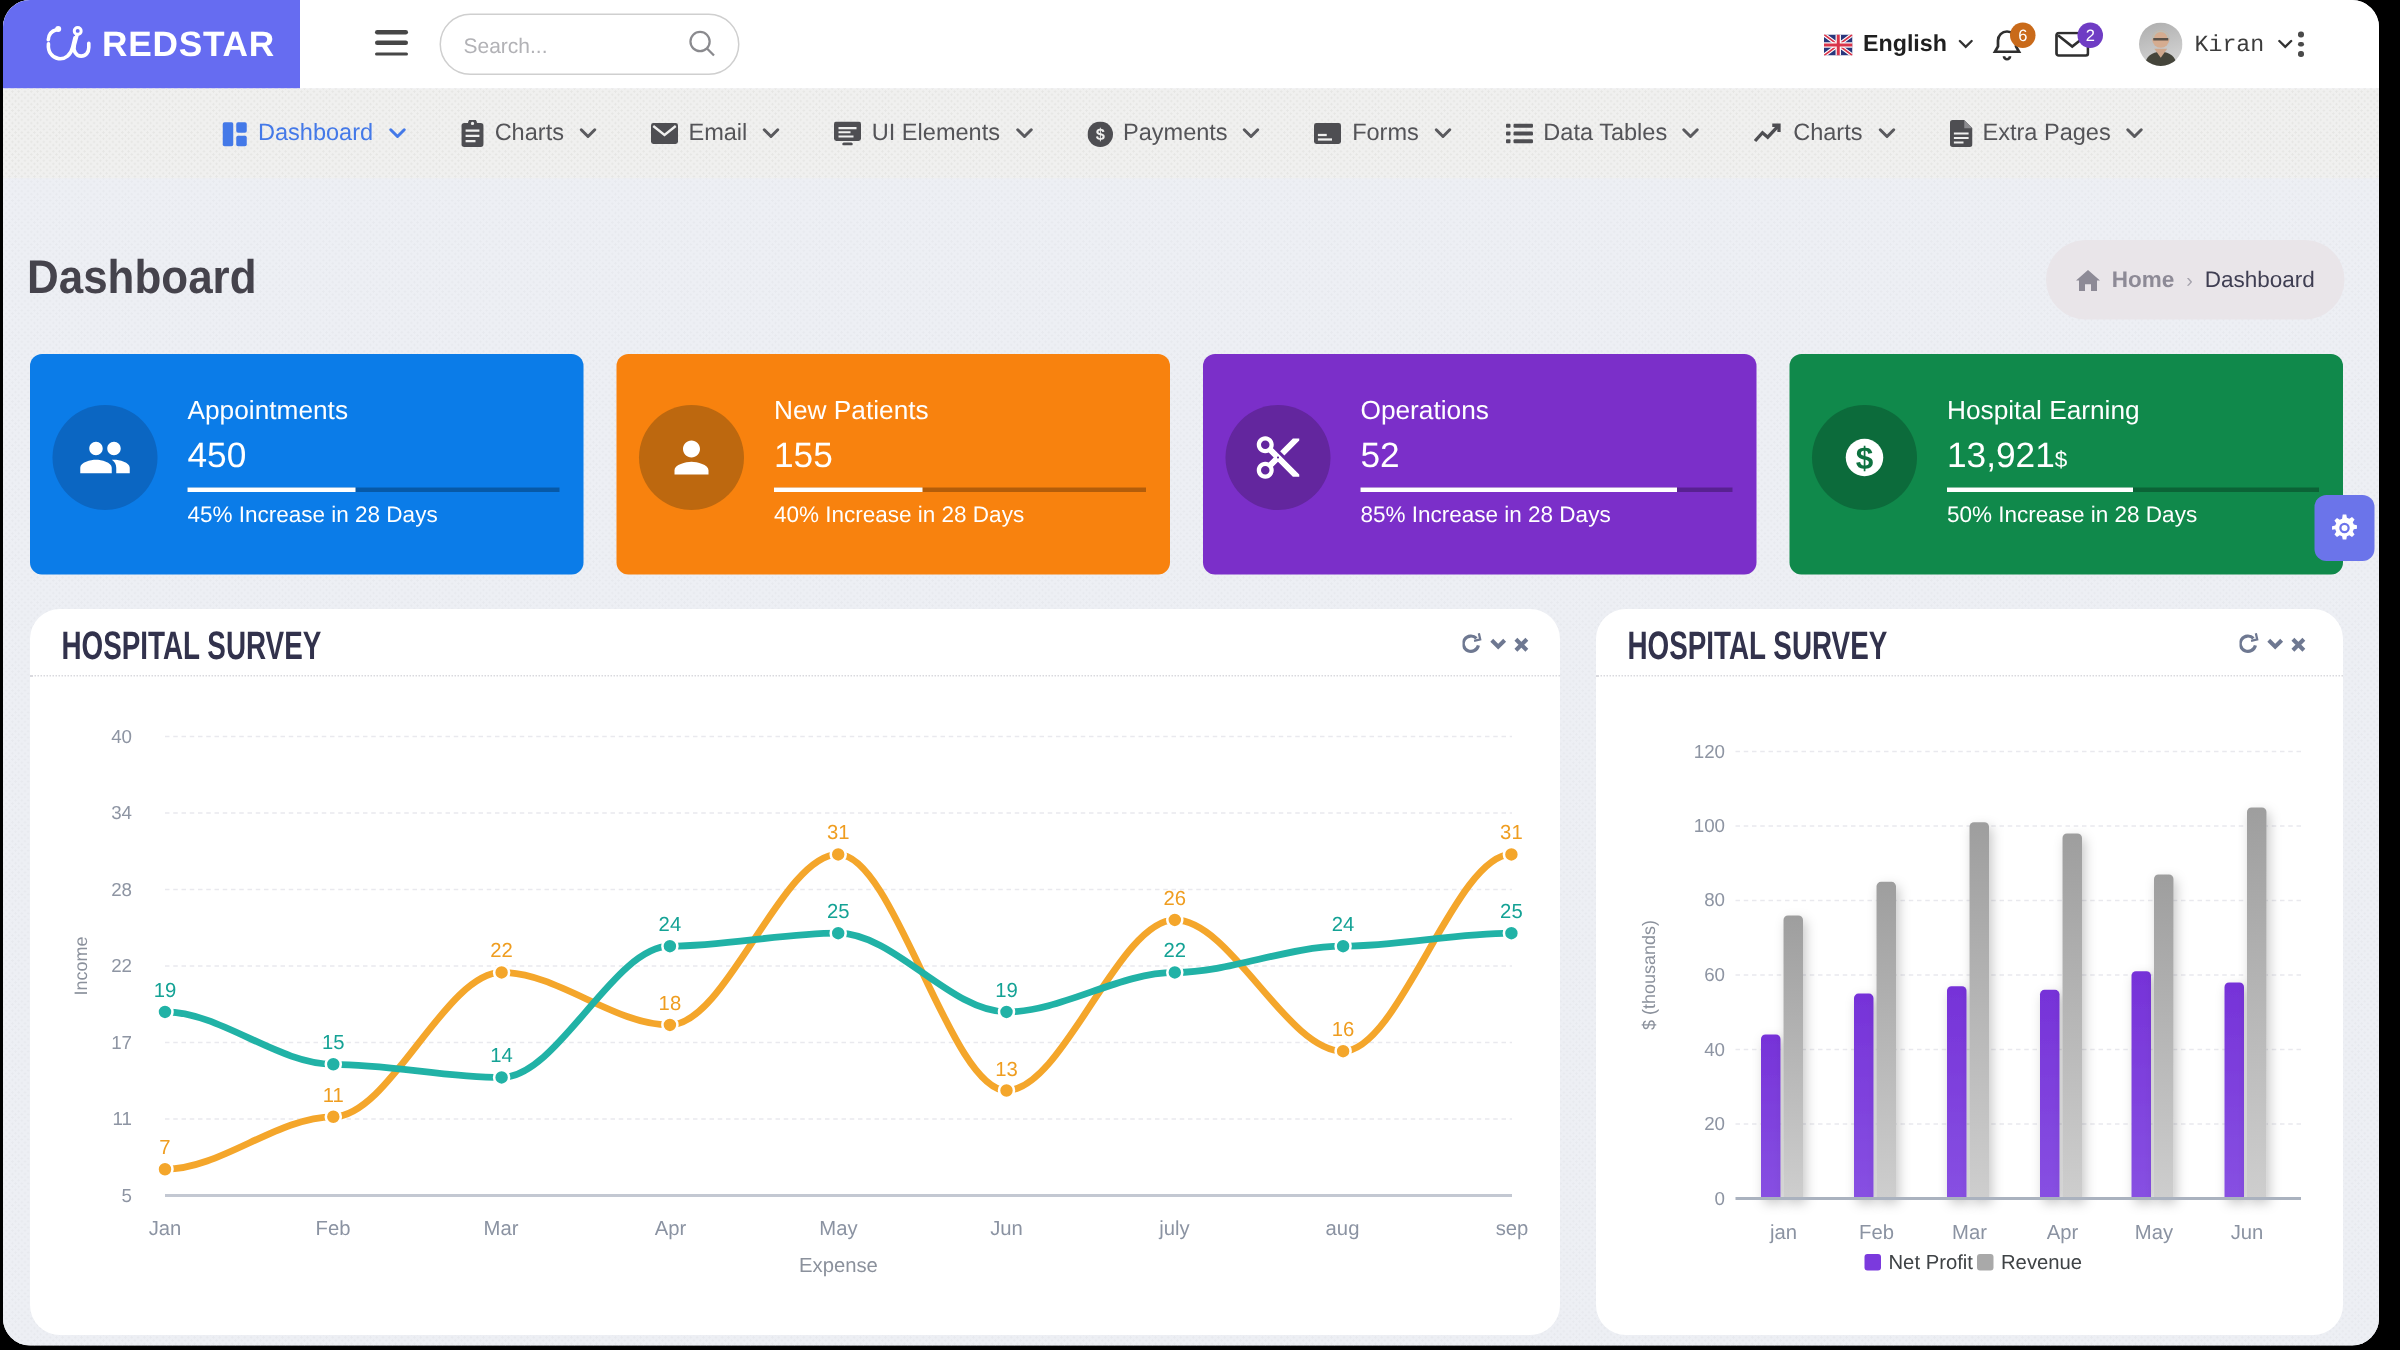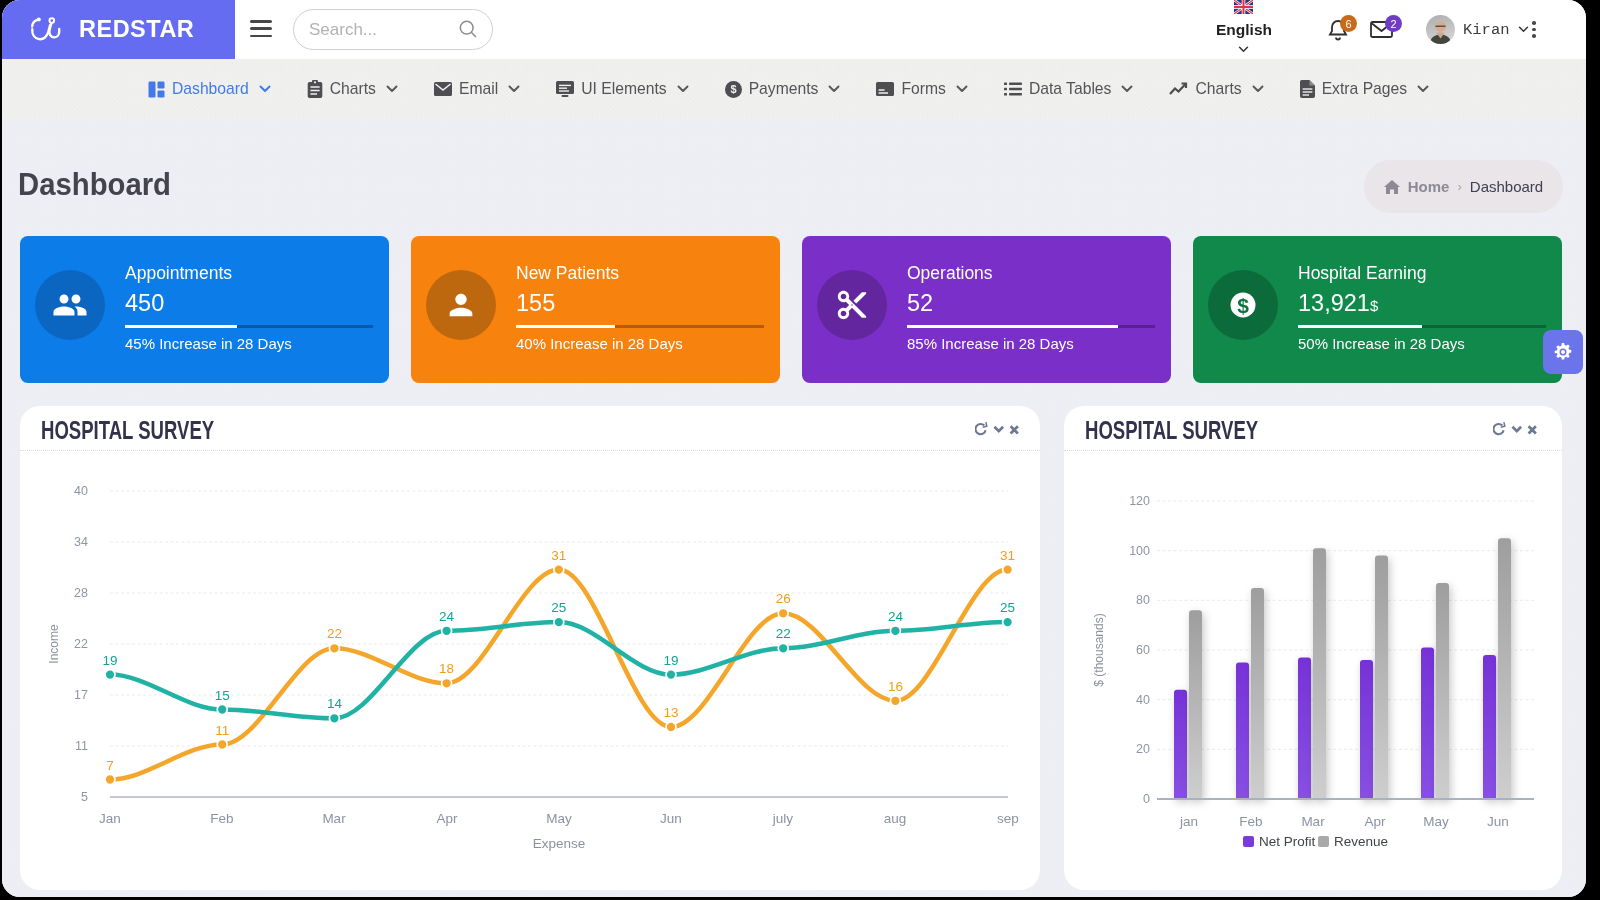--- a/index.html
+++ b/index.html
@@ -1,29 +1,29 @@
 <!DOCTYPE html>
 <html><head><meta charset="utf-8">
 <style>
 * { margin:0; padding:0; box-sizing:border-box; }
 html,body { width:1600px; height:900px; background:#000; overflow:hidden;
   font-family:"Liberation Sans", sans-serif; }
 .screen { position:absolute; left:2px; top:0; width:1584px; height:897px;
   border-radius:18px; overflow:hidden; background:#edeff4; }
 .topbar { position:absolute; left:0; top:0; width:100%; height:59px; background:#fff; }
-.logo { position:absolute; left:0; top:0; width:233px; height:59px; background:#666cf1;
-  display:flex; align-items:center; padding-left:28px; gap:15px; }
+.logo { position:absolute; left:0; top:0; width:198px; height:59px; background:#666cf1;
+  display:flex; align-items:center; padding-left:28px; gap:4px; }
 .logo .lt { color:#fff; font-size:23.5px; font-weight:bold; letter-spacing:0.5px; }
 .burger { position:absolute; left:248px; top:20px; width:22px; }
 .burger div { height:2.5px; background:#474747; border-radius:2px; margin-bottom:4.8px; }
 .search { position:absolute; left:291px; top:9px; width:200px; height:41px; border:1px solid #cfcfcf;
-  border-radius:21px; display:flex; align-items:center; padding:0 13px 0 15px; color:#b2b2b6; font-size:17px; }
+  border-radius:21px; display:flex; align-items:center; padding:0 13px 0 15px; color:#b2b2b6; font-size:14px; }
 .search .sph { flex:1; }
 .hr { position:absolute; top:0; height:59px; display:flex; align-items:center; }
-.eng { left:1214px; gap:7px;flex-direction:column; } .eng b { font-size:15.5px; color:#1f1f1f; }
+.eng { left:1214px; gap:7px; } .eng b { font-size:15.5px; color:#1f1f1f; }
 .bell { left:1324px; } .env { left:1368px; }
 .badge { position:absolute; border-radius:50%; width:17px; height:17px; color:#fff; font-size:11px;
   display:flex; align-items:center; justify-content:center; }
 .kiran { left:1424px; gap:8px;font-family:Liberation Mono, monospace; } .kiran span { font-size:15.5px; color:#3c3c3c; }
 .vdots { left:1530px; flex-direction:column; gap:3.2px; justify-content:center; }
 .vdots i { width:3.6px; height:3.6px; border-radius:50%; background:#4a4a4a; display:block; }
 .navbar { position:absolute; left:0; top:59px; width:100%; height:60px; background-color:#f0f0ef;
   background-image:radial-gradient(#e6e6e4 0.6px, transparent 0.8px), radial-gradient(#e6e6e4 0.6px, transparent 0.8px);
   background-size:4.2px 4.2px; background-position:0 0, 2.1px 2.1px;
   display:flex; align-items:center; padding-left:146px; gap:36px; }

